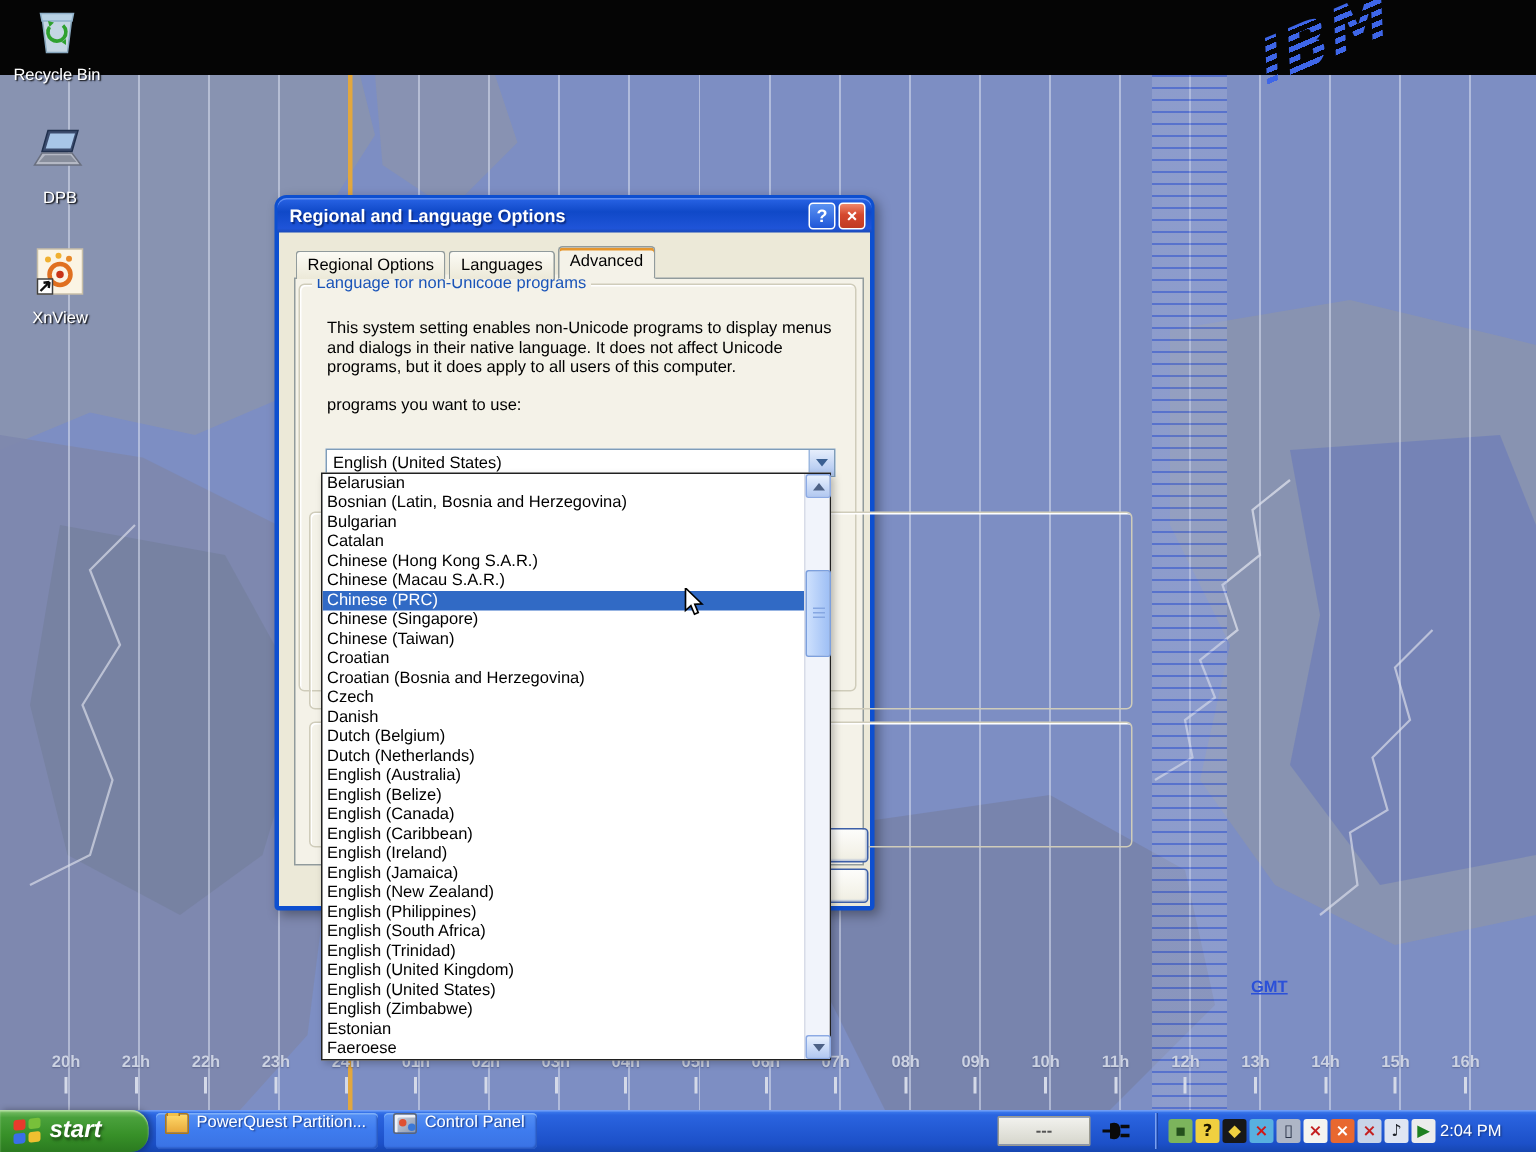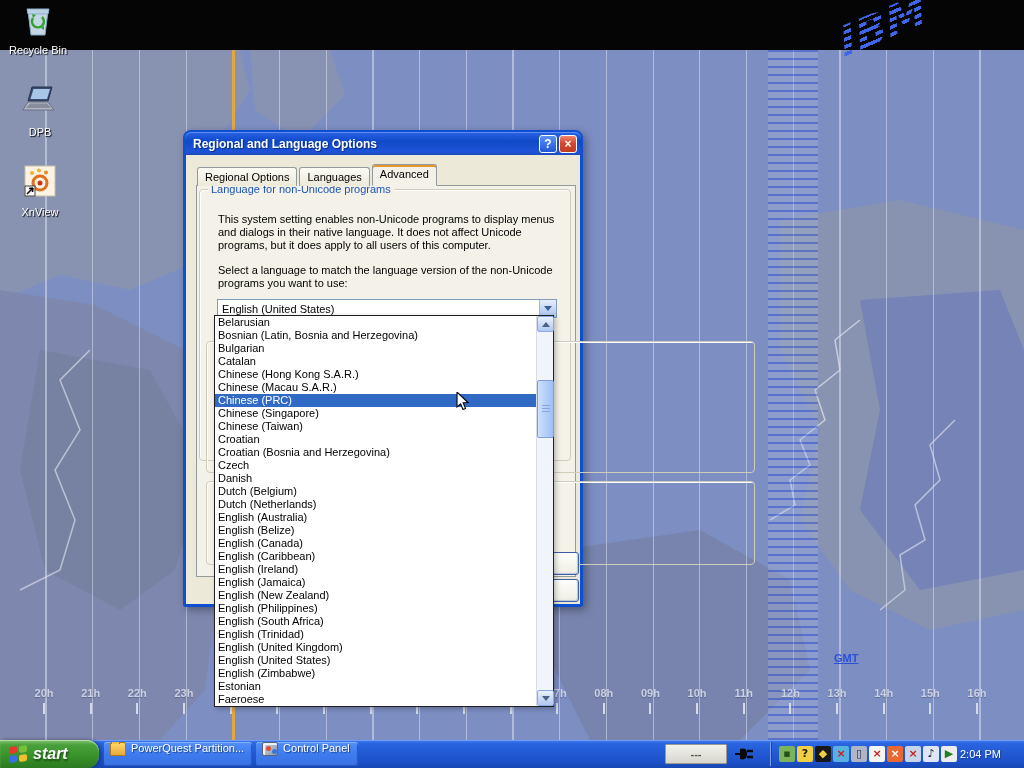--- a/index.html
+++ b/index.html
@@ -17,21 +17,21 @@
   
   .wallpaper { position:absolute; left:0; top:50px; width:1024px; height:690px; background:#7d8ec3; overflow:hidden; z-index:1; }
   .land { position:absolute; left:0; top:0; width:1024px; height:690px; }
   .tz-lines { position:absolute; left:0; top:0; width:1024px; height:690px;
     background:repeating-linear-gradient(90deg, rgba(0,0,0,0) 0 45.4px, rgba(218,224,240,0.55) 45.4px 46.7px); }
   .gmt-band { position:absolute; left:768px; top:0; width:50px; height:690px;
     background:repeating-linear-gradient(180deg, rgba(43,80,216,0.45) 0 1.6px, rgba(170,182,220,0.35) 1.6px 8px); }
   .current-time-line { position:absolute; left:232px; top:0; width:3px; height:690px; background:#e2a73e; }
   .gmt-label { position:absolute; left:822px; top:602px; font:bold 11px "Liberation Sans",sans-serif;
     color:#2b50d8; text-decoration:underline;margin-left:12px; }
-  .hours { position:absolute; left:0; top:637px; width:897px; height:37px;text-decoration:underline; }
+  .hours { position:absolute; left:0; top:652px; width:897px; height:37px;text-decoration:underline; }
   .hour { position:absolute; top:0; width:44px; text-align:center; }
   .hour-label { display:block; font:bold 11px "Liberation Sans",sans-serif; color:#ccd2e2; text-shadow:0 1px 1px rgba(40,50,90,0.4); }
   .hour-tick { display:block; width:2px; height:11px; margin:4px auto 0; background:#d4d9e8; }
 
   
   .desk-icon { position:absolute; width:76px; text-align:center; cursor:default; }
   .desk-icon .glyph { display:block; margin:0 auto 2px; }
   .desk-icon .label { font:11px "Liberation Sans",sans-serif; color:#fff; text-shadow:1px 1px 1px #000; }
   .icon-recycle { left:0; top:6px; z-index:4; }
   .icon-dpb { left:2px; top:84px; z-index:2; }
@@ -319,21 +319,20 @@
     </div>
     <div class="groupbox gb-frag2"></div>
     <div class="groupbox gb-frag3"></div>
 
     <div class="dlg-text dlg-desc">
       <div>This system setting enables non-Unicode programs to display menus</div>
       <div>and dialogs in their native language. It does not affect Unicode</div>
       <div>programs, but it does apply to all users of this computer.</div>
     </div>
     <div class="dlg-text dlg-prompt">
-      <div>Select a language to match the language version of the non-Unicode</div>
       <div>programs you want to use:</div>
     </div>
 
     <div class="combo">
       <span class="combo-value">English (United States)</span>
       <span class="combo-btn">
         <span class="combo-arrow"></span>
       </span>
     </div>
 

